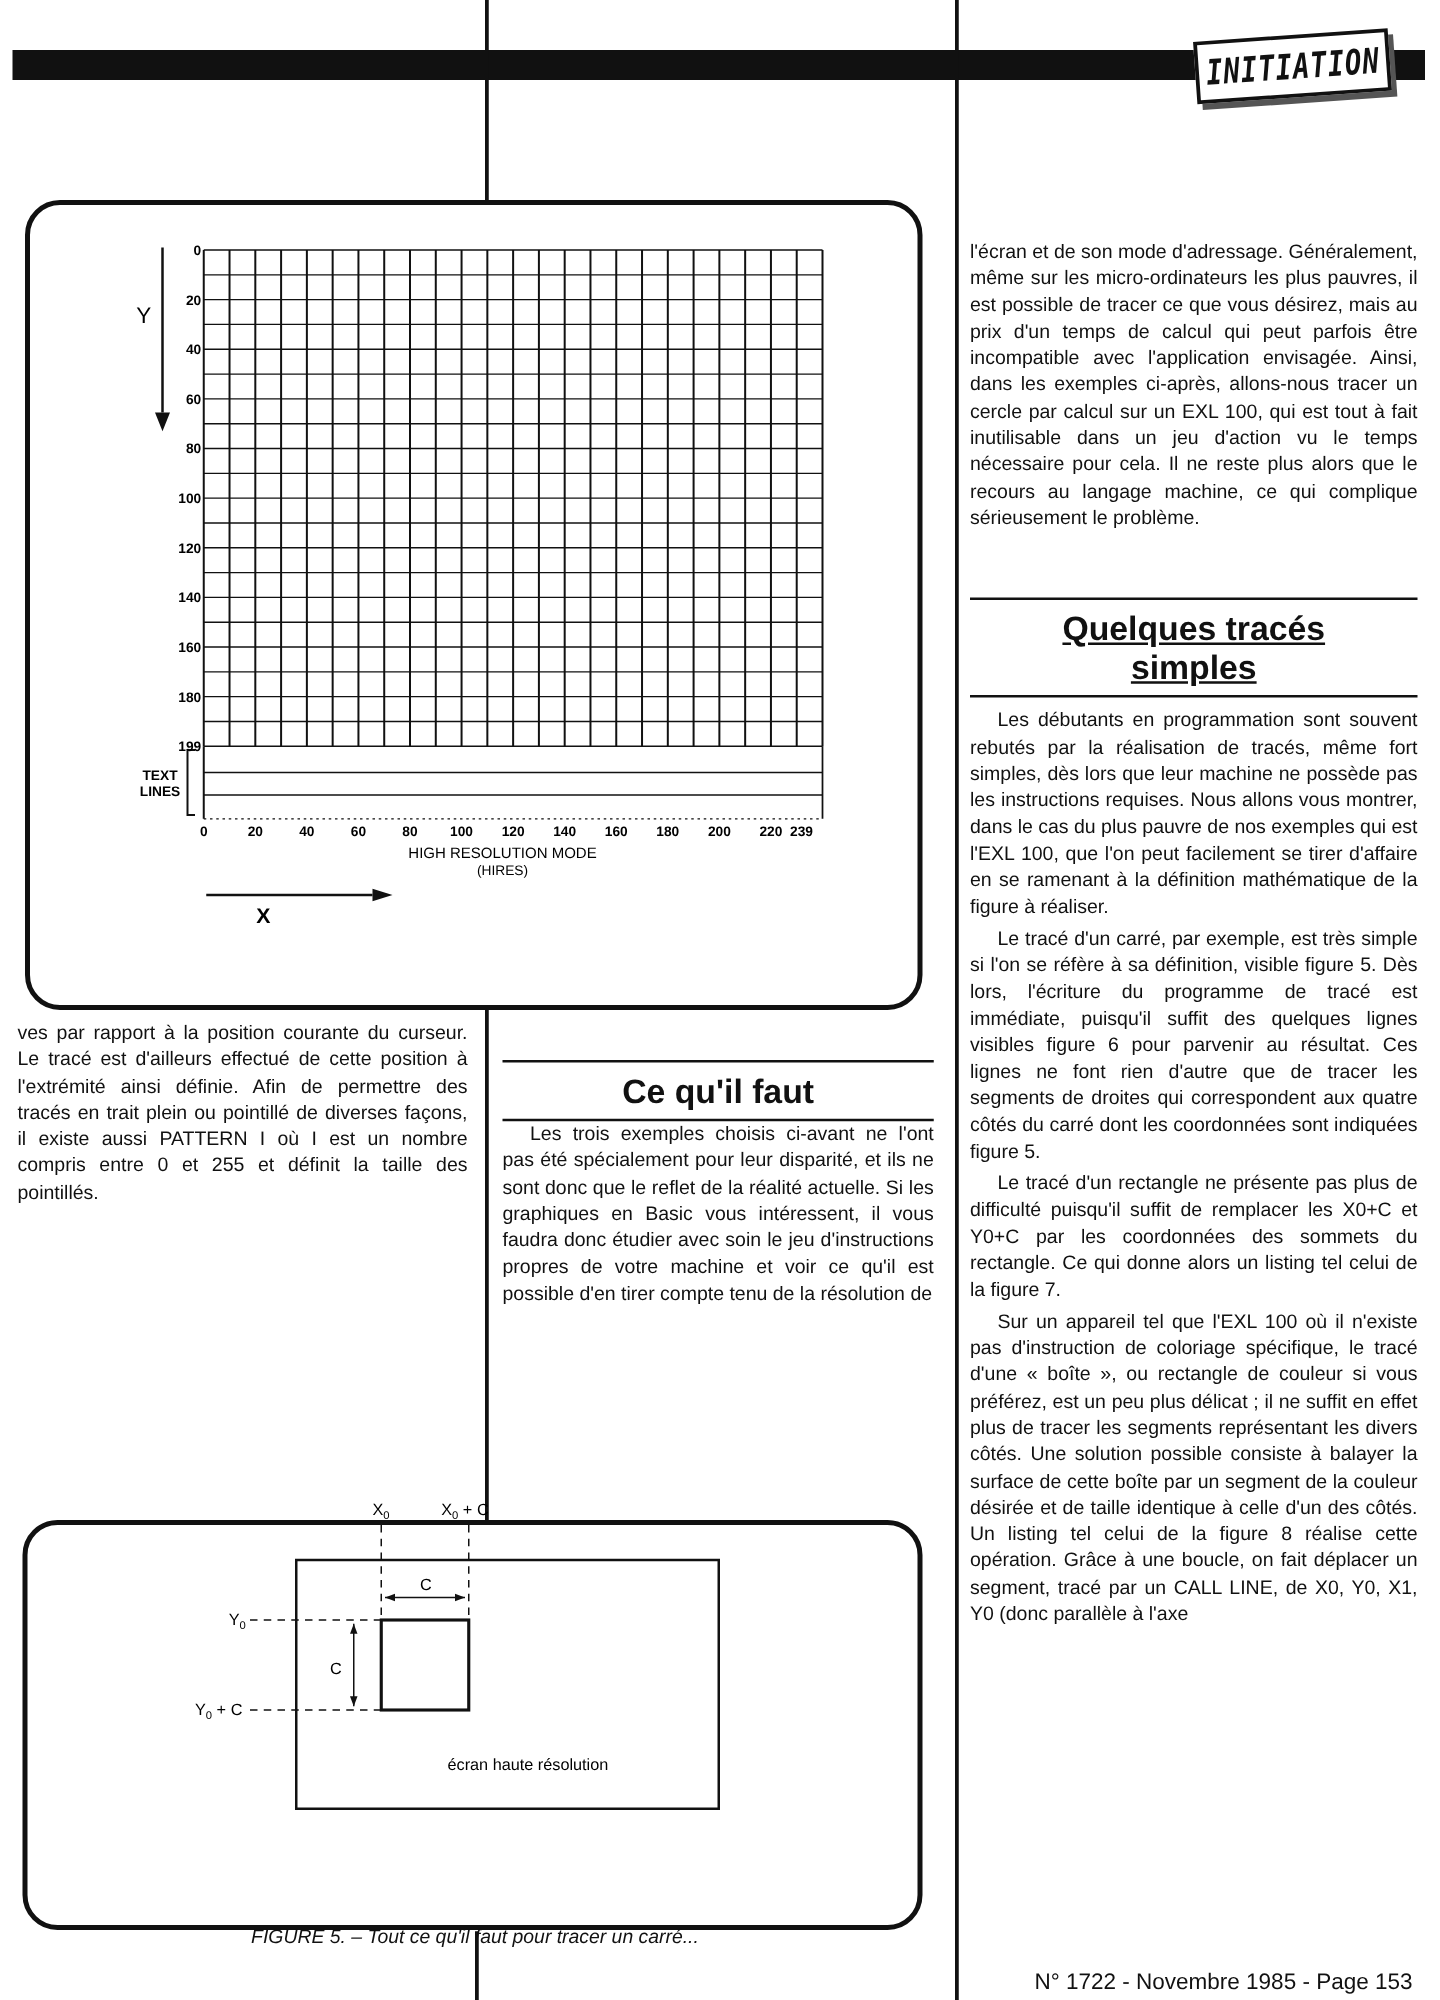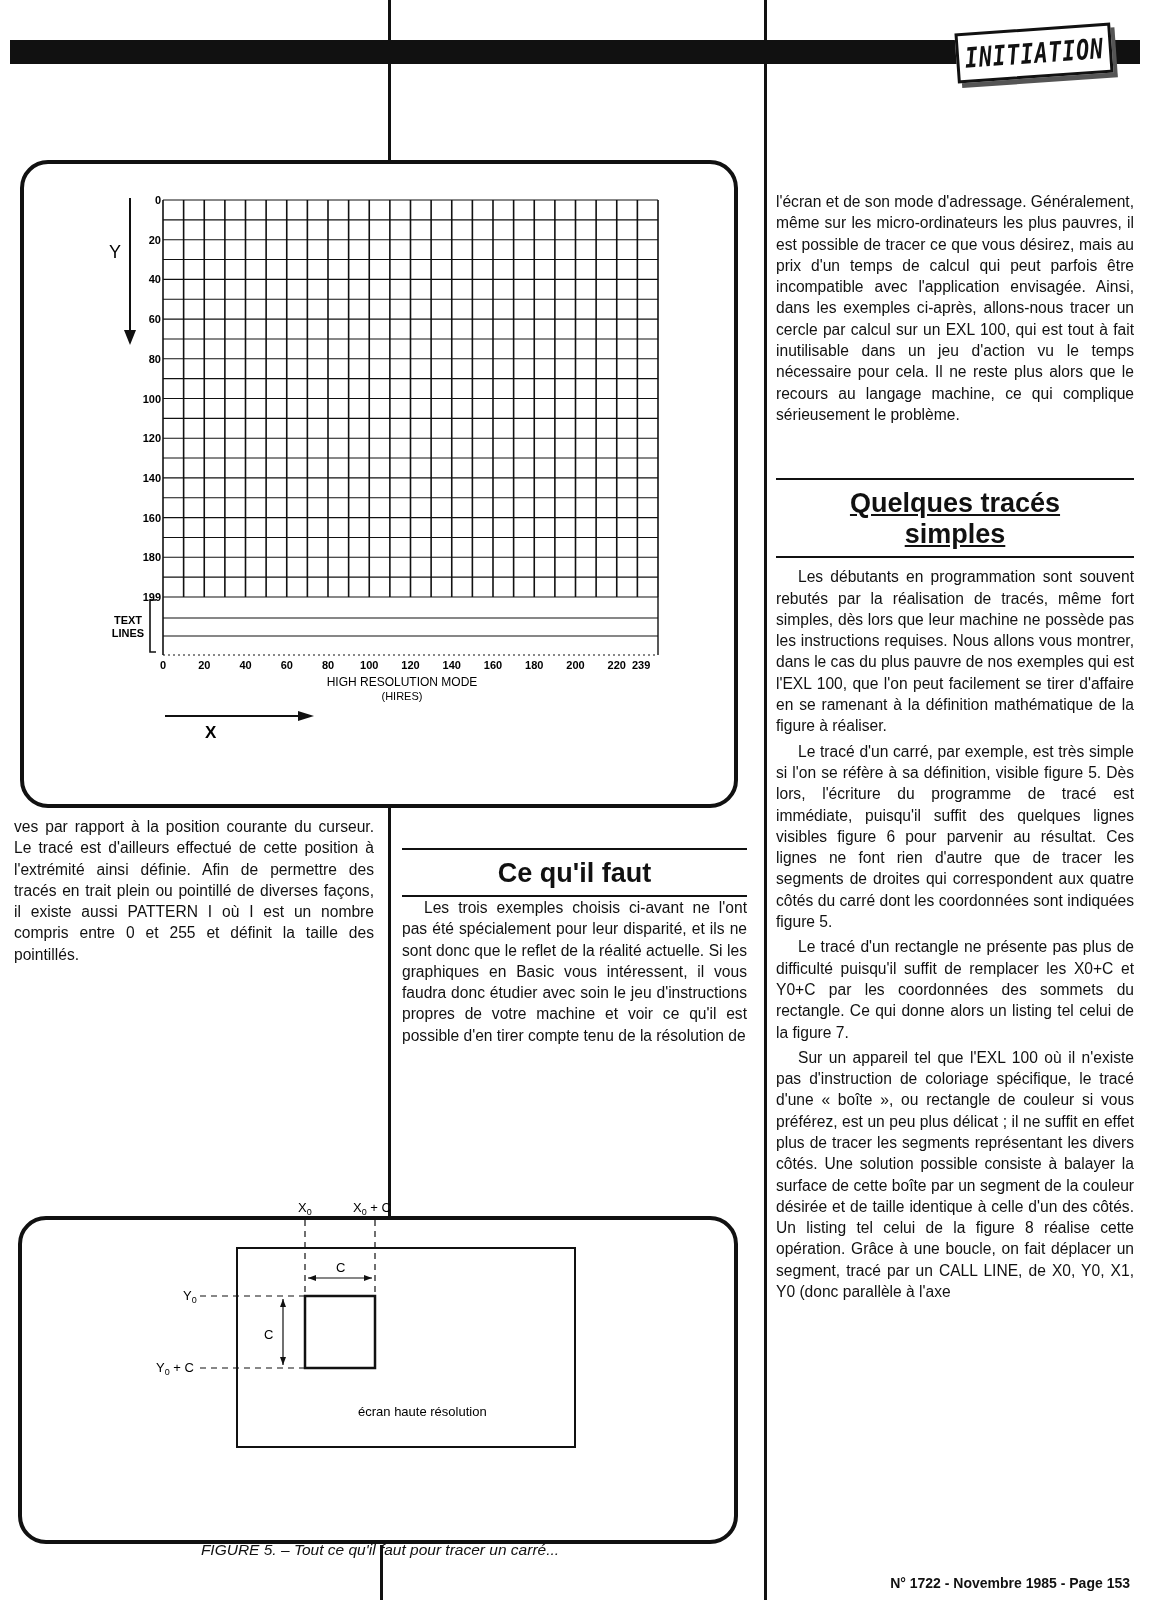--- a/index.html
+++ b/index.html
@@ -8,21 +8,21 @@
   .topbar { left: 10px; top: 40px; width: 1130px; height: 24px; background: #111; }
   .badge { left: 956px; top: 28px; width: 150px; height: 44px; background: #fff; border: 3px solid #111; transform: rotate(-4deg); box-shadow: 4px 5px 0 #555; display: flex; align-items: center; justify-content: center; }
   .badge span { font-family: "DejaVu Sans Mono", monospace; font-size: 28px; font-weight: bold; letter-spacing: 1px; transform: scaleX(0.78); display: inline-block; font-style: italic; }
   .vline { background: #111; width: 3px; }
   .box { border: 4px solid #111; border-radius: 28px; background: #fff; }
   .col { font-size: 15.6px; line-height: 21.3px; text-align: justify; }
   .col p { margin: 0 0 4px 0; }
   .col p.ind { text-indent: 22px; }
   .head { border-top: 2px solid #111; border-bottom: 2px solid #111; text-align: center; font-weight: bold; font-size: 27px; line-height: 31px; padding: 8px 0 6px; }
   .caption { font-style: italic; font-size: 15.5px; line-height: 21px; text-align: center; }
-  .folio { font-weight: bold; font-size: 14px; right: 22px; top: 1575px; margin-left: 32px; }
+  .folio { font-weight: normal; font-size: 18px; right: 22px; top: 1575px; margin-left: 32px; }
   svg text { font-family: "Liberation Sans", sans-serif; }
 </style>
 </head>
 <body>
 
 <div class="abs topbar"></div>
 <div class="abs badge">
   <span>INITIATION</span>
 </div>
 

